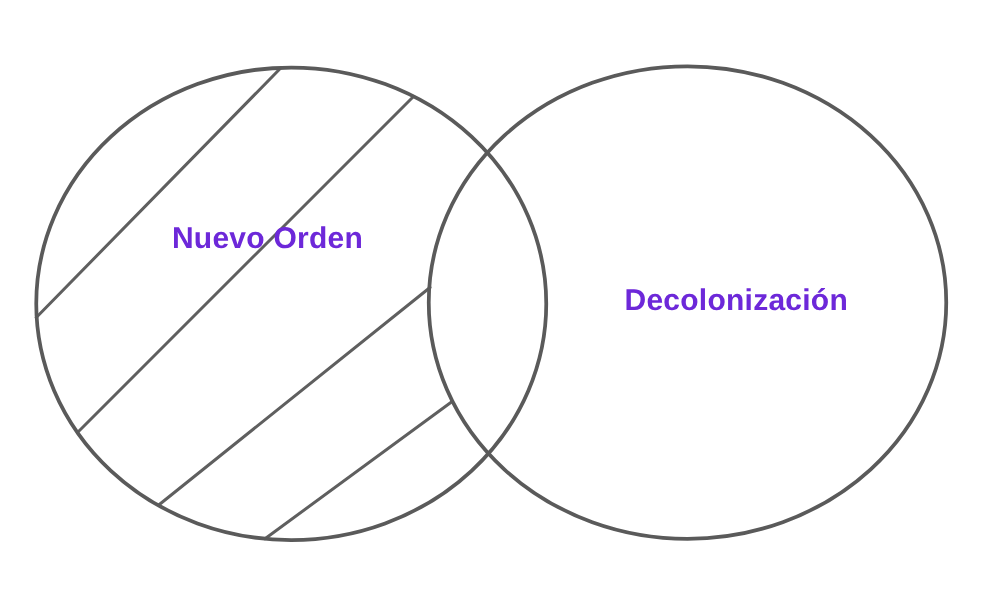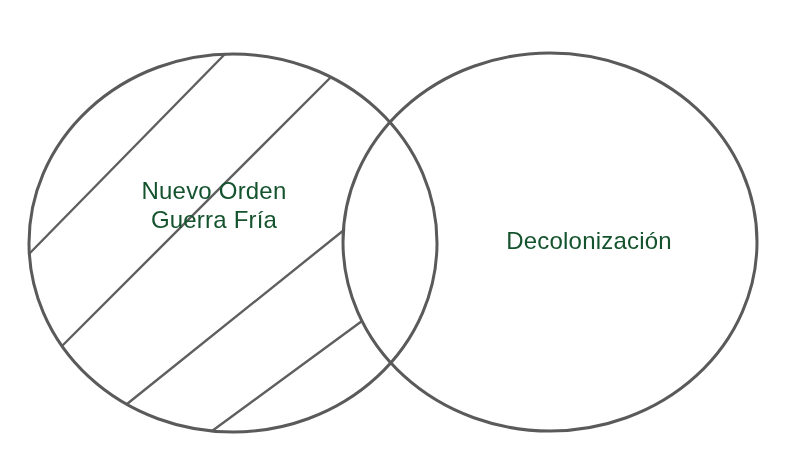--- a/index.html
+++ b/index.html
@@ -21,22 +21,22 @@
     width: 800px;
     height: 476px;
   }
   .diagram-canvas svg {
     position: absolute;
     left: 0;
     top: 0;
   }
   .set-label {
     position: absolute;
-    font-weight: normal;
-    color: #14532d;
+    font-weight: bold;
+    color: #6d28d9;
     text-align: center;
     font-size: 24px;
     line-height: 29px;
     letter-spacing: 0.2px;
     white-space: nowrap;
   }
   .set-label-left {
     left: 84px;
     top: 176px;
     width: 260px;
@@ -60,18 +60,17 @@
       <line x1="212" y1="431" x2="362" y2="321"></line>
     </g>
     <g fill="none" stroke="#5a5a5a" stroke-width="3">
       <ellipse cx="233" cy="243" rx="204" ry="189"></ellipse>
       <ellipse cx="550" cy="242" rx="207" ry="189"></ellipse>
     </g>
   </svg>
 
   <div class="set-label set-label-left">
     <div>Nuevo Orden</div>
-    <div>Guerra Fría</div>
   </div>
 
   <div class="set-label set-label-right">Decolonización</div>
 
 </div>
 
 </body></html>

